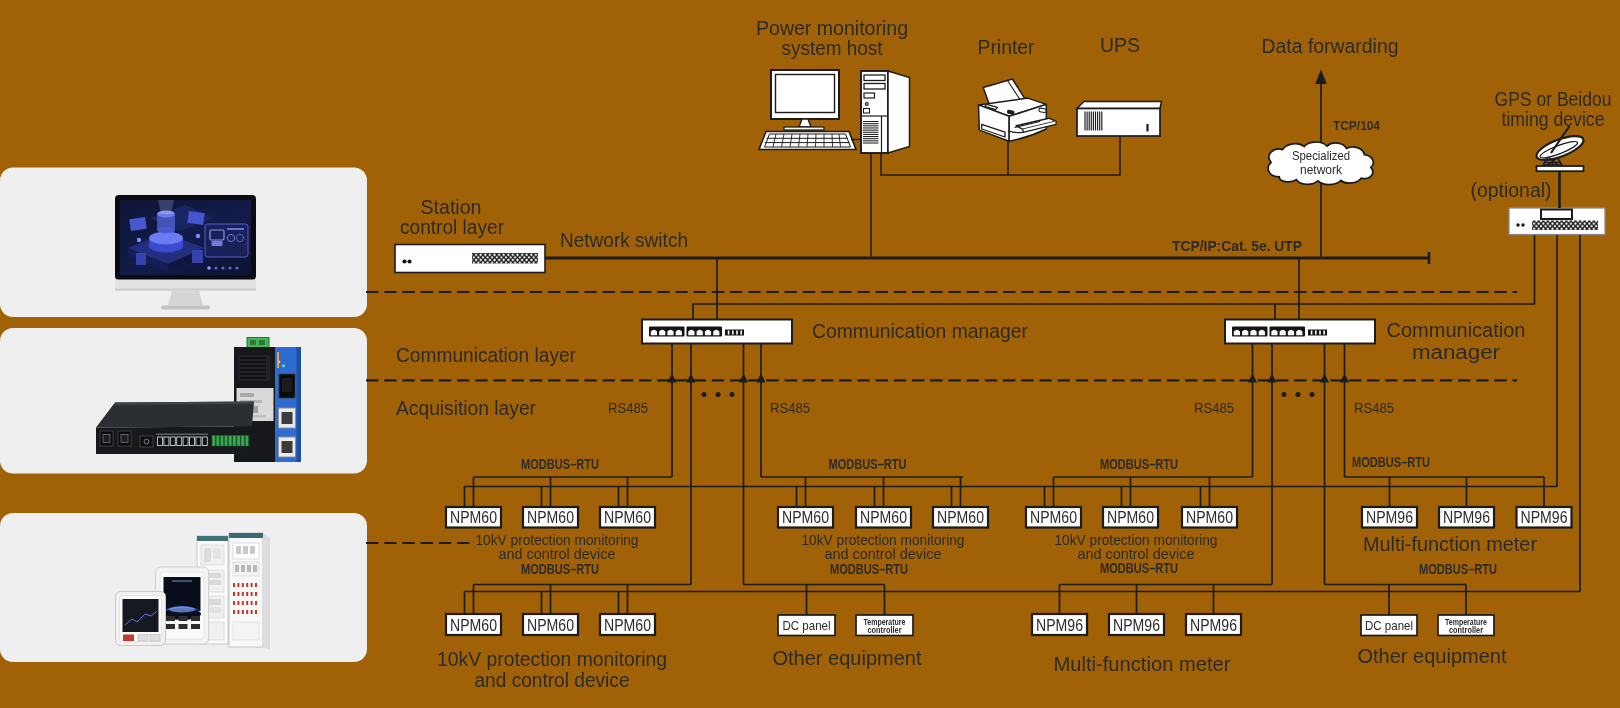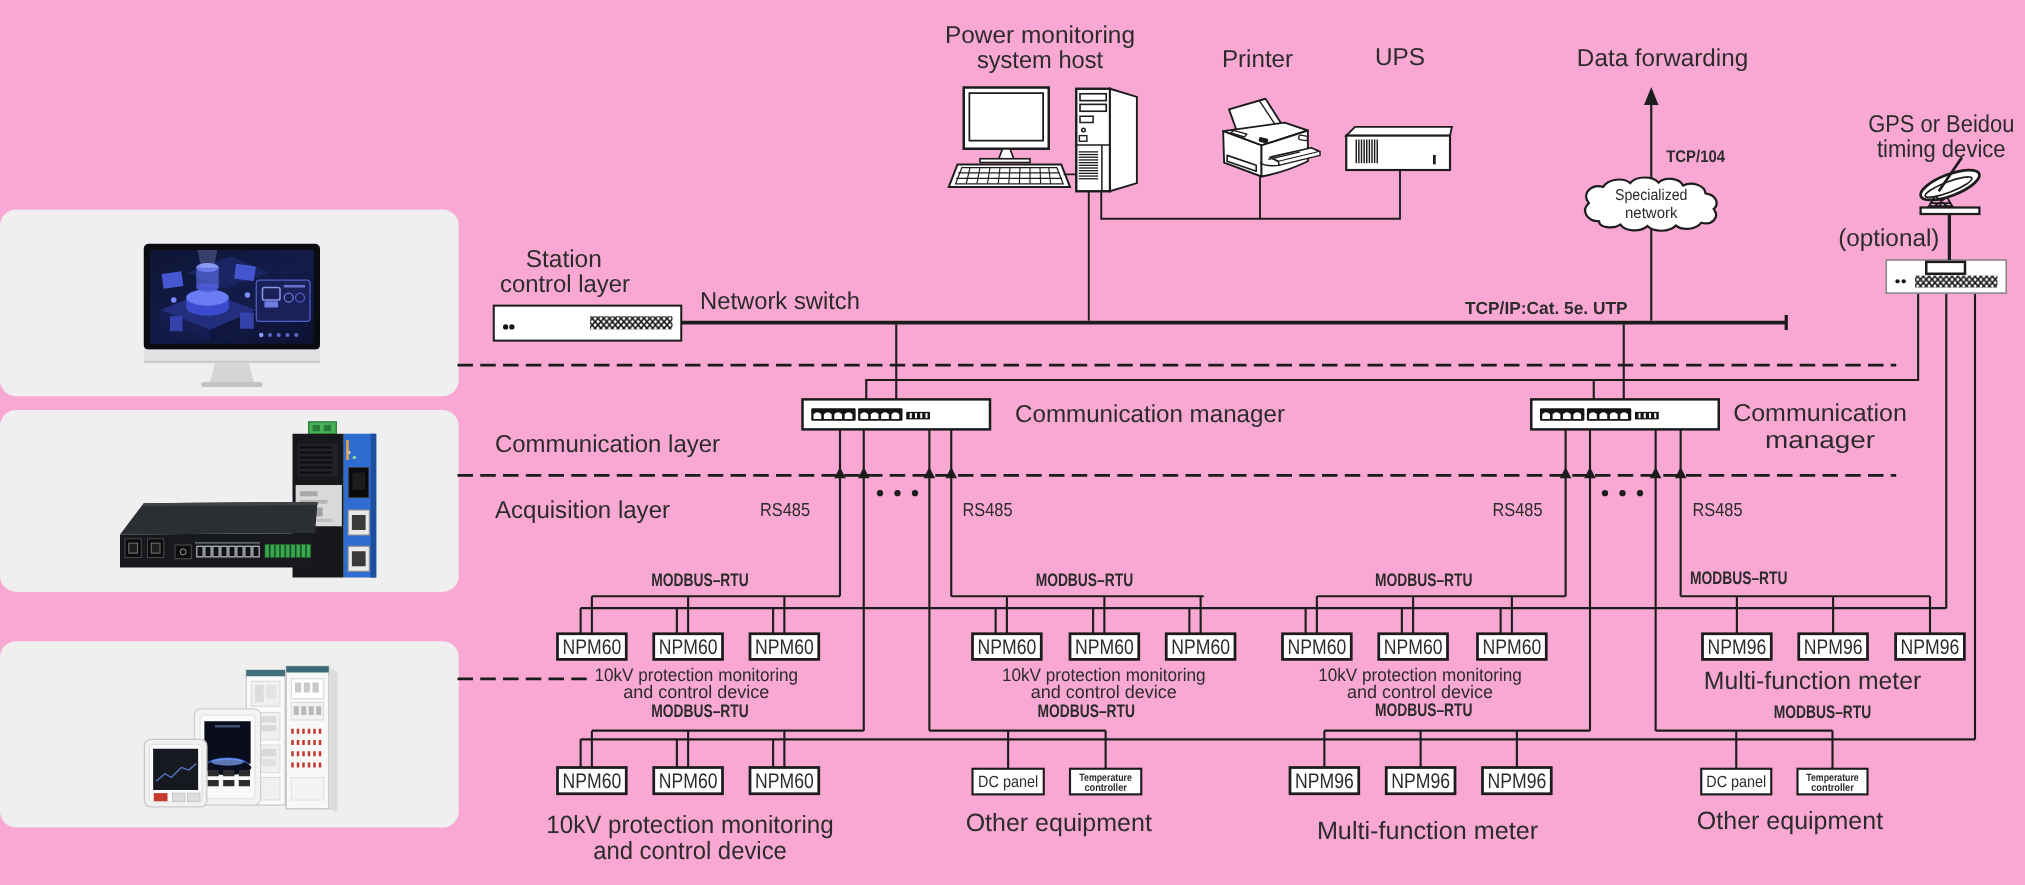--- a/index.html
+++ b/index.html
@@ -1,14 +1,14 @@
 <!DOCTYPE html>
 <html><head><meta charset="utf-8"><style>
 html,body{margin:0;padding:0;background:#fff}
-.stage{position:relative;width:1620px;height:708px;background:#f9a8d4;overflow:hidden;font-family:"Liberation Sans",sans-serif}
+.stage{position:relative;width:1620px;height:708px;background:#a16207;overflow:hidden;font-family:"Liberation Sans",sans-serif}
 </style></head><body>
 <div class="stage">
 <svg width="1620" height="708" viewBox="0 0 1620 708">
 <defs>
 <pattern id="xh" width="4.6" height="5.2" patternUnits="userSpaceOnUse">
  <path d="M0,0 L4.6,5.2 M4.6,0 L0,5.2" stroke="#141414" stroke-width="1.3" fill="none"></path>
 </pattern>
 <linearGradient id="scr" x1="0" y1="0" x2="1" y2="1">
  <stop offset="0" stop-color="#0e1535"></stop>
           <stop offset="0.55" stop-color="#131b4a"></stop>

